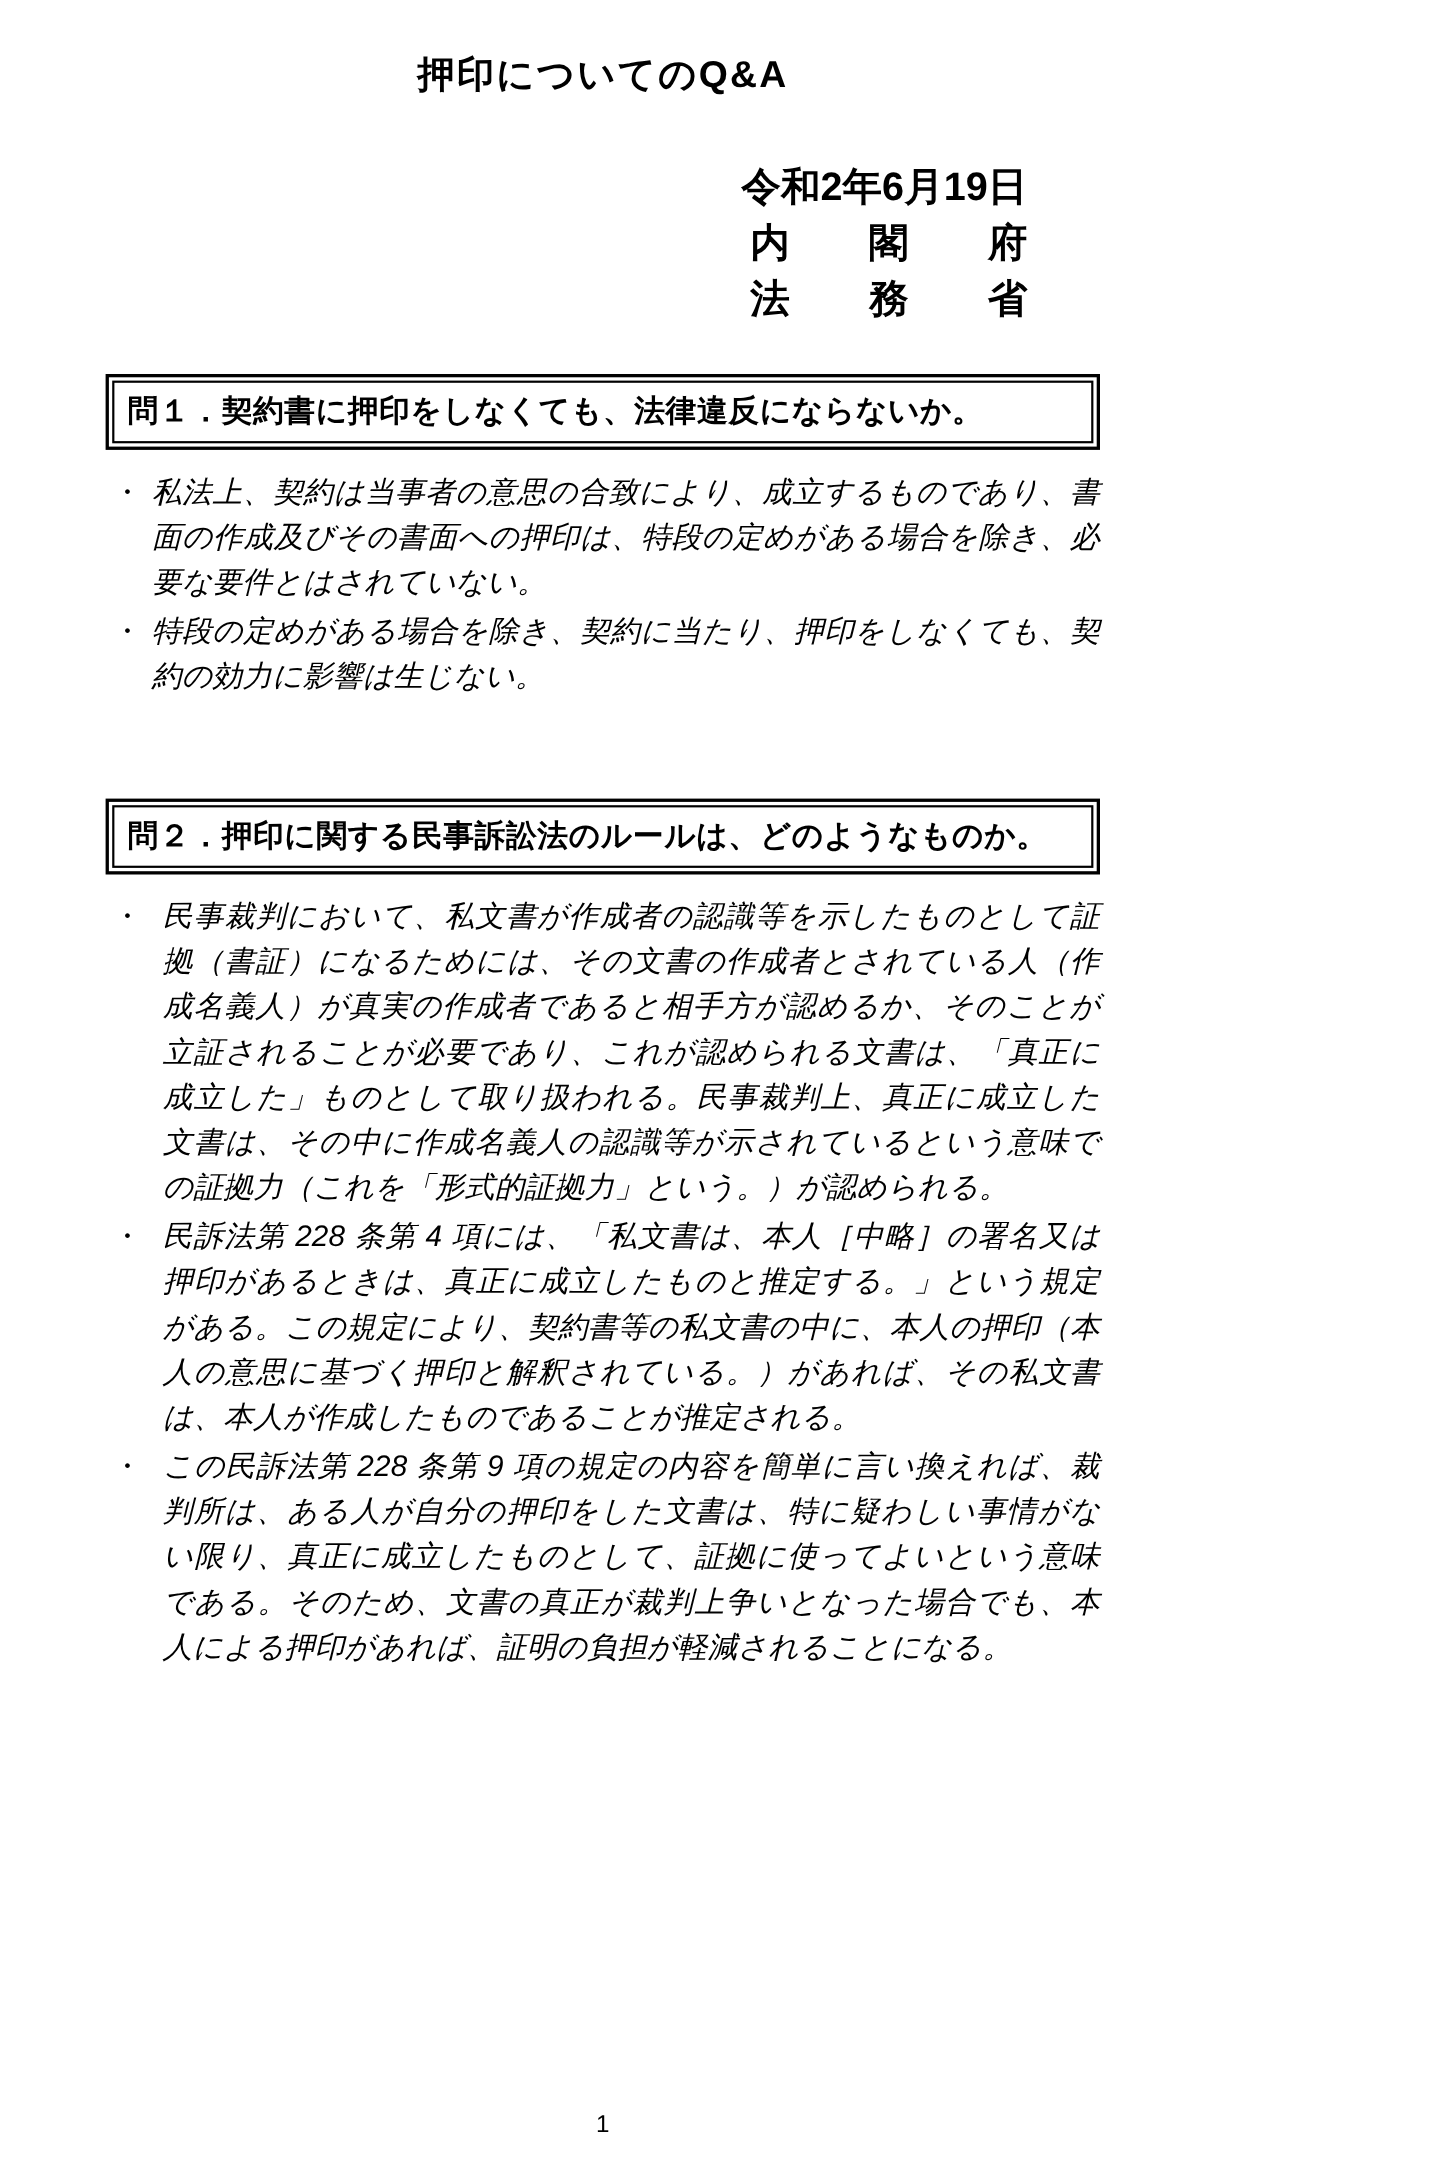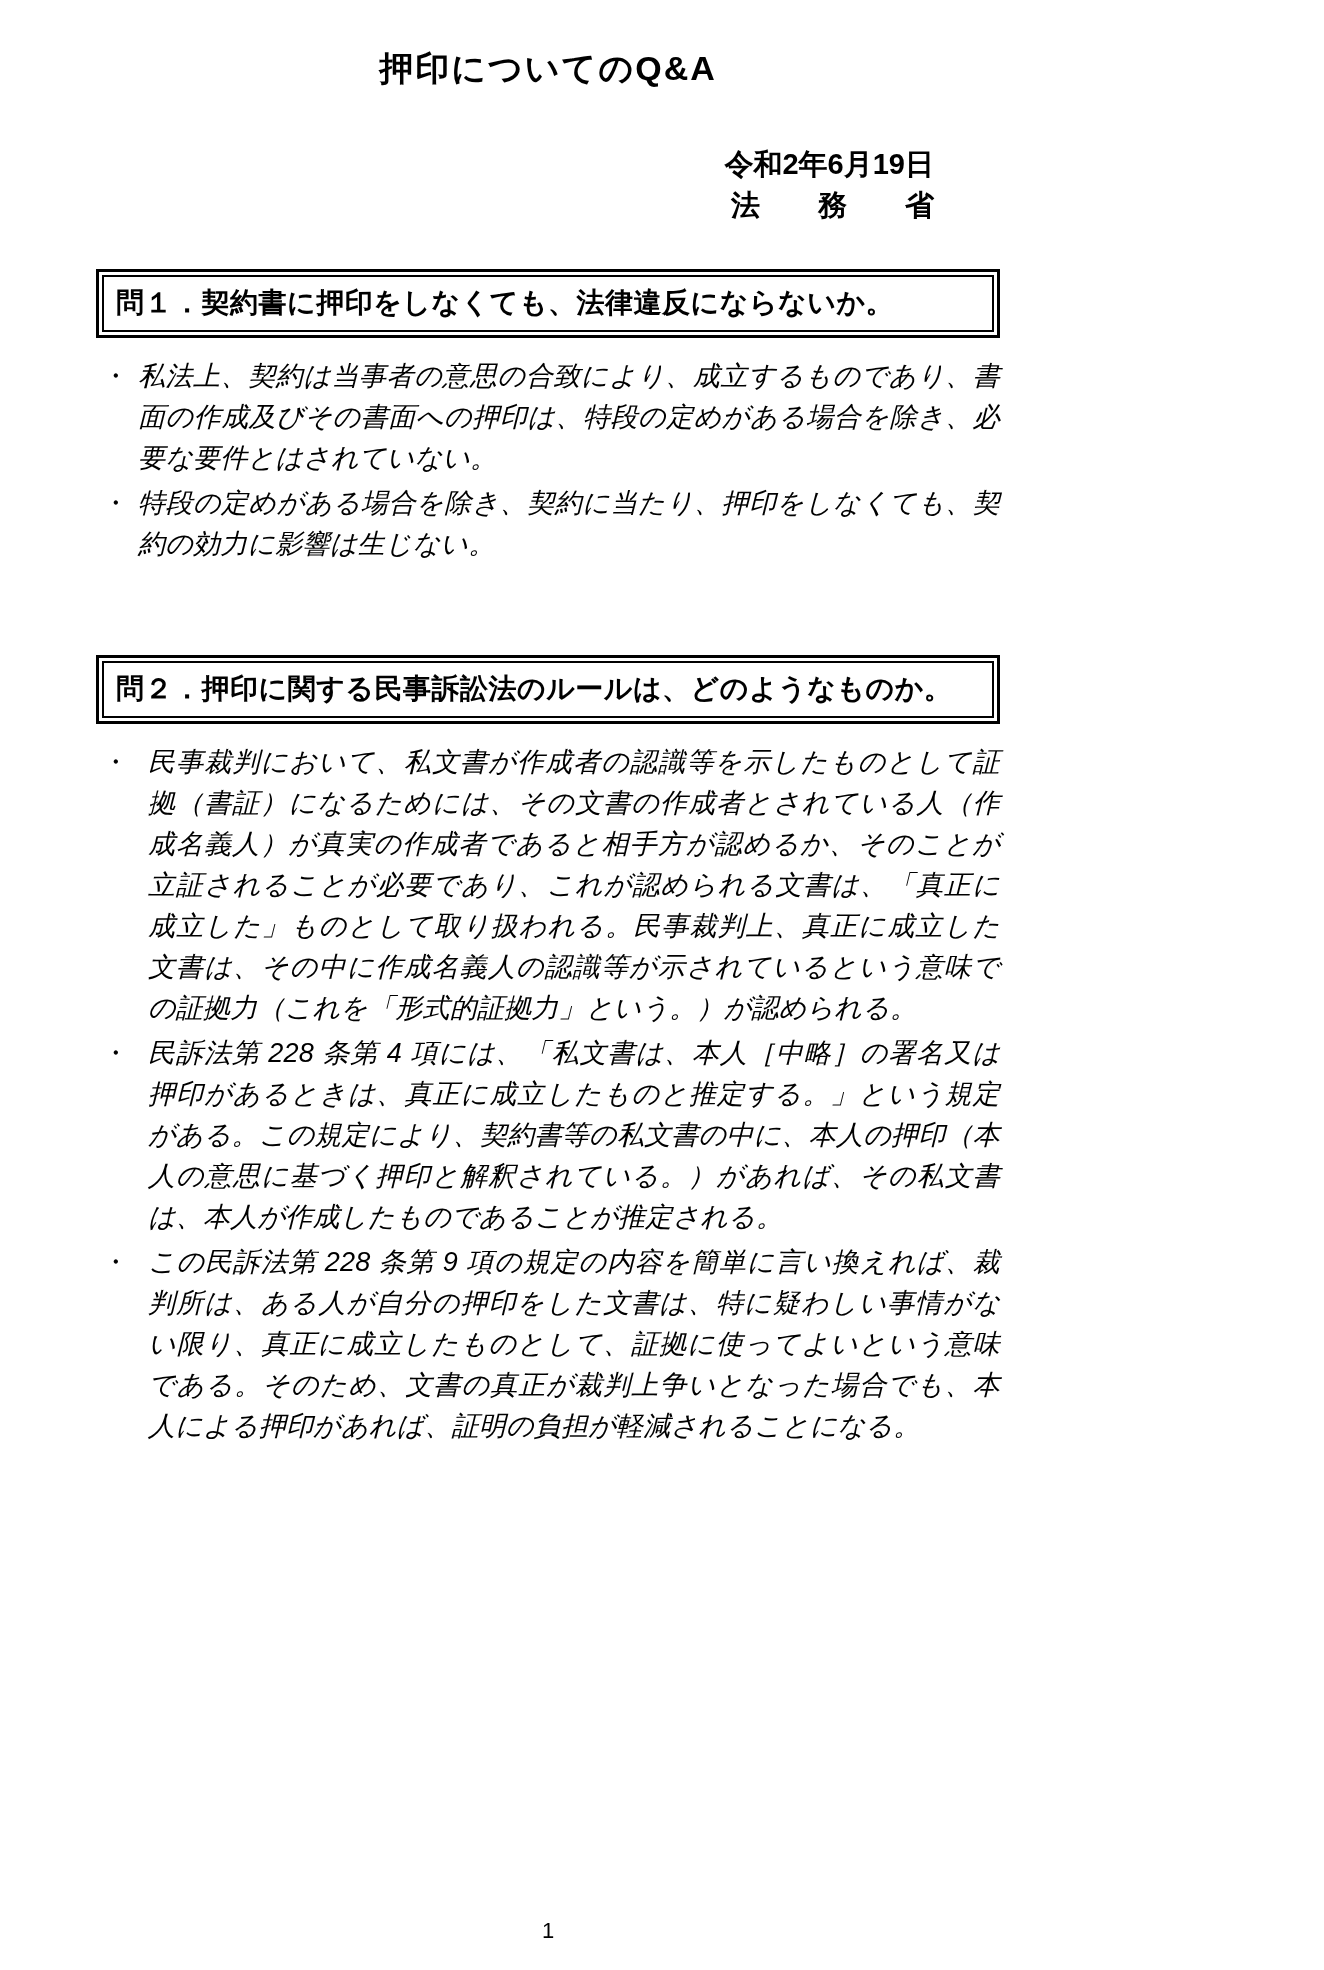--- a/index.html
+++ b/index.html
@@ -26,21 +26,21 @@
     text-align: center;
     font-size: 34px;
     font-weight: bold;
     letter-spacing: 2px;
     margin: 18px 0 0 0;
     line-height: 1.3;
   }
   .issuer-block {
     margin-top: 54px;
     text-align: right;
-    font-size: 29px;
+    font-size: 36px;
     font-weight: bold;
     line-height: 1.42;
     padding-right: 66px;
   }
   .issuer-line {
     white-space: pre;
   }
   .qbox-outer {
     border: 3px solid #000;
     padding: 3px;
@@ -99,20 +99,21 @@
 </style>
 </head>
 <body>
 
 <div class="page">
 
   <h1 class="doc-title">押印についてのQ&amp;A</h1>
 
   <div class="issuer-block">
     <div class="issuer-line">令和2年6月19日</div>
+    <div class="issuer-line">内　　閣　　府</div>
     <div class="issuer-line">法　　務　　省</div>
   </div>
 
   <div class="qbox-outer">
     <div class="qbox-inner">問１．契約書に押印をしなくても、法律違反にならないか。</div>
   </div>
 
   <ul class="bullets">
     <li class="bullet">
       <span class="bullet-mark">・</span>

